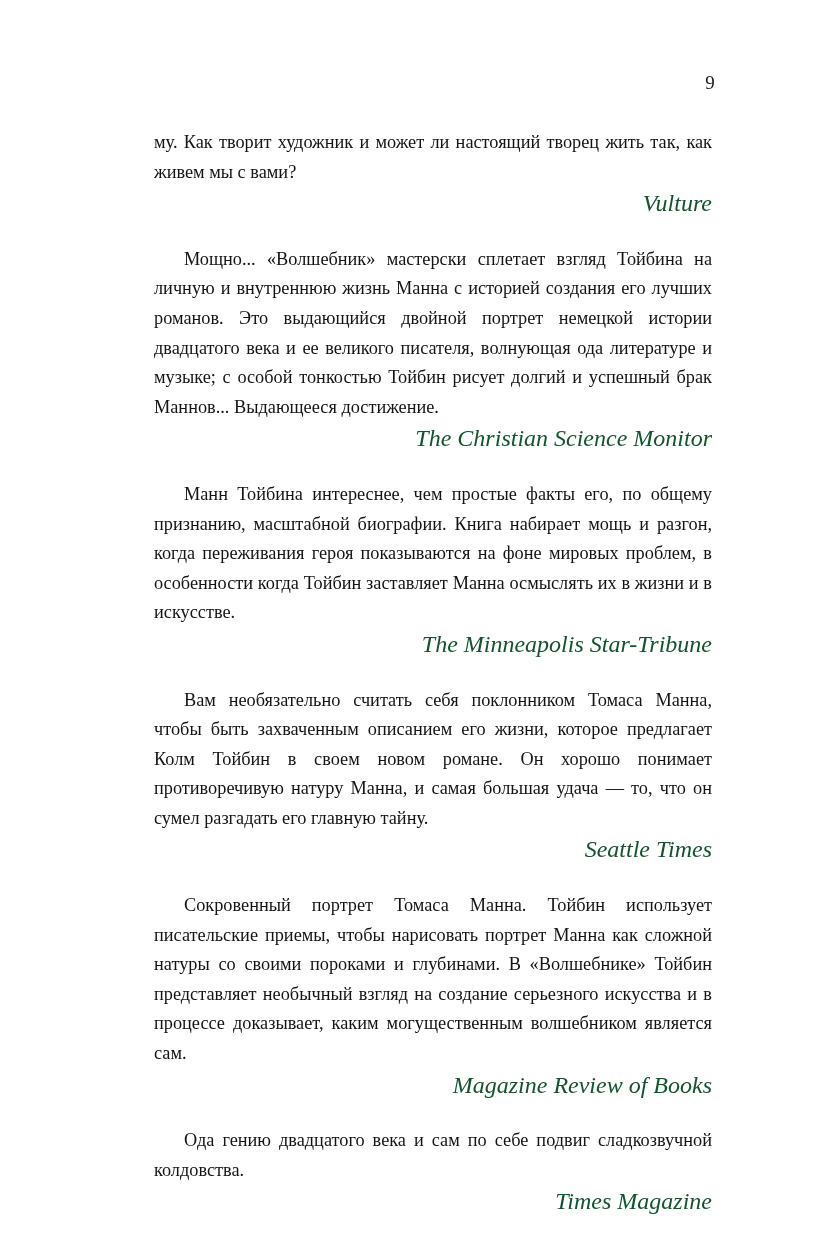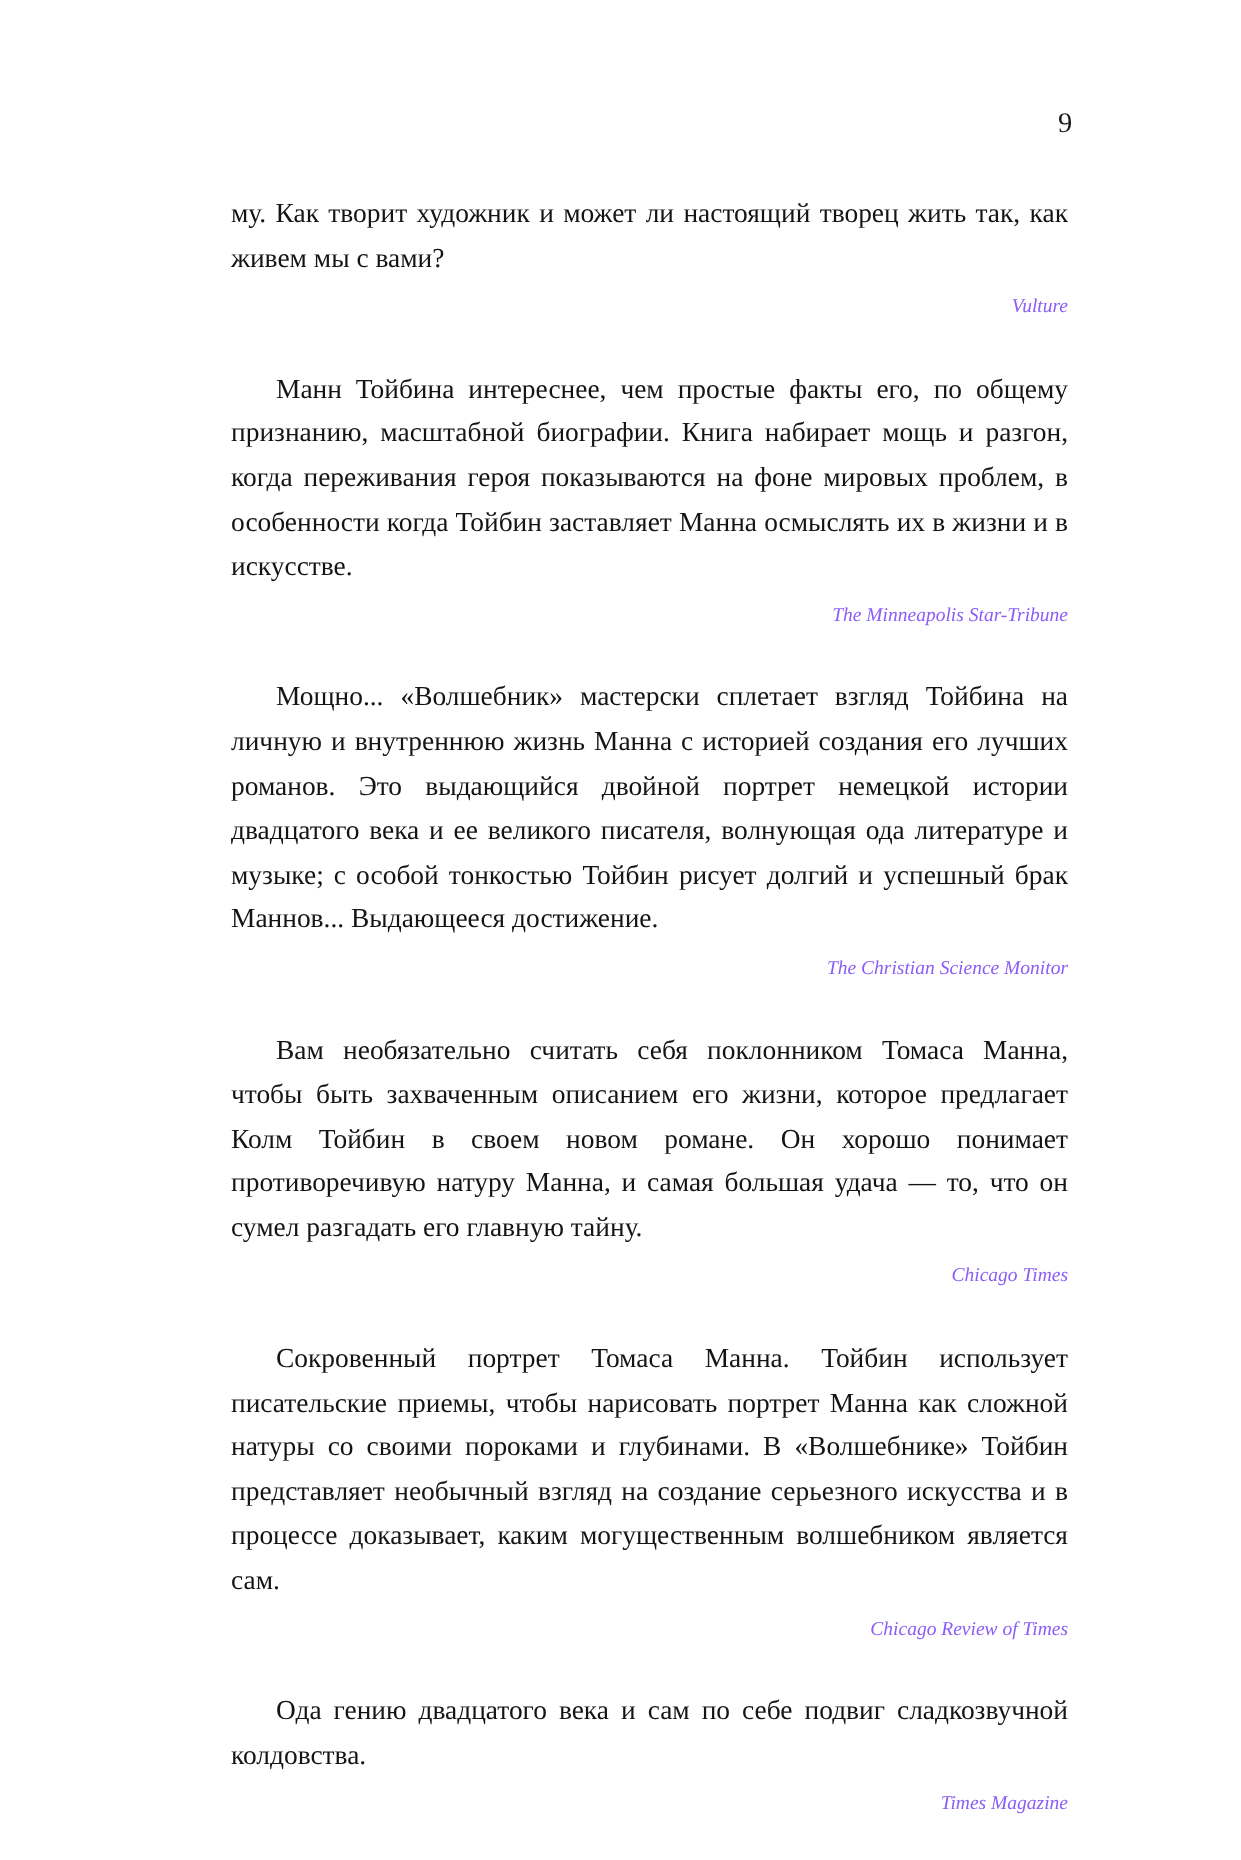--- a/index.html
+++ b/index.html
@@ -43,61 +43,61 @@
     color: #141414;
     hyphens: manual;
     margin-left: 36px;
   }
   .quote-text.indent {
     text-indent: 30px;
   }
   .attribution {
     text-align: right;
     font-style: italic;
-    font-size: 13px;
+    font-size: 24px;
     line-height: 29.6px;
     margin-top: 2px;
-    color: #8b5cf6;
+    color: #14532d;
   }
   .first-block {
     margin-bottom: 26px;
   }
 </style>
 </head>
 <body>
 
 <div class="page">
 
   <div class="page-number">9</div>
 
   <div class="content">
 
     <div class="quote-block first-block">
       <div class="quote-text">му. Как творит художник и может ли настоящий творец жить так, как живем мы с вами?</div>
       <div class="attribution">Vulture</div>
     </div>
 
     <div class="quote-block">
+      <div class="quote-text indent">Мощно... «Волшебник» мастерски сплетает взгляд Тойбина на личную и внутреннюю жизнь Манна с историей создания его лучших романов. Это выдающийся двойной портрет немецкой истории двадцатого века и ее великого писателя, волнующая ода литературе и музыке; с особой тонкостью Тойбин рисует долгий и успешный брак Маннов... Выдающееся достижение.</div>
+      <div class="attribution">The Christian Science Monitor</div>
+    </div>
+
+    <div class="quote-block">
       <div class="quote-text indent">Манн Тойбина интереснее, чем простые факты его, по общему признанию, масштабной биографии. Книга набирает мощь и разгон, когда переживания героя показываются на фоне мировых проблем, в особенности когда Тойбин заставляет Манна осмыслять их в жизни и в искусстве.</div>
       <div class="attribution">The Minneapolis Star-Tribune</div>
     </div>
 
     <div class="quote-block">
-      <div class="quote-text indent">Мощно... «Волшебник» мастерски сплетает взгляд Тойбина на личную и внутреннюю жизнь Манна с историей создания его лучших романов. Это выдающийся двойной портрет немецкой истории двадцатого века и ее великого писателя, волнующая ода литературе и музыке; с особой тонкостью Тойбин рисует долгий и успешный брак Маннов... Выдающееся достижение.</div>
-      <div class="attribution">The Christian Science Monitor</div>
-    </div>
-
-    <div class="quote-block">
       <div class="quote-text indent">Вам необязательно считать себя поклонником Томаса Манна, чтобы быть захваченным описанием его жизни, которое предлагает Колм Тойбин в своем новом романе. Он хорошо понимает противоречивую натуру Манна, и самая большая удача — то, что он сумел разгадать его главную тайну.</div>
-      <div class="attribution">Chicago Times</div>
+      <div class="attribution">Seattle Times</div>
     </div>
 
     <div class="quote-block">
       <div class="quote-text indent">Сокровенный портрет Томаса Манна. Тойбин использует писательские приемы, чтобы нарисовать портрет Манна как сложной натуры со своими пороками и глубинами. В «Волшебнике» Тойбин представляет необычный взгляд на создание серьезного искусства и в процессе доказывает, каким могущественным волшебником является сам.</div>
-      <div class="attribution">Chicago Review of Times</div>
+      <div class="attribution">Magazine Review of Books</div>
     </div>
 
     <div class="quote-block">
       <div class="quote-text indent">Ода гению двадцатого века и сам по себе подвиг сладкозвучной колдовства.</div>
       <div class="attribution">Times Magazine</div>
     </div>
 
     <div class="quote-block">
       <div class="quote-text indent">Это вибрации от силы прозрений Манна и возвышенности сладкозвучной прозы Тойбина. Он превзошел себя.</div>
 

